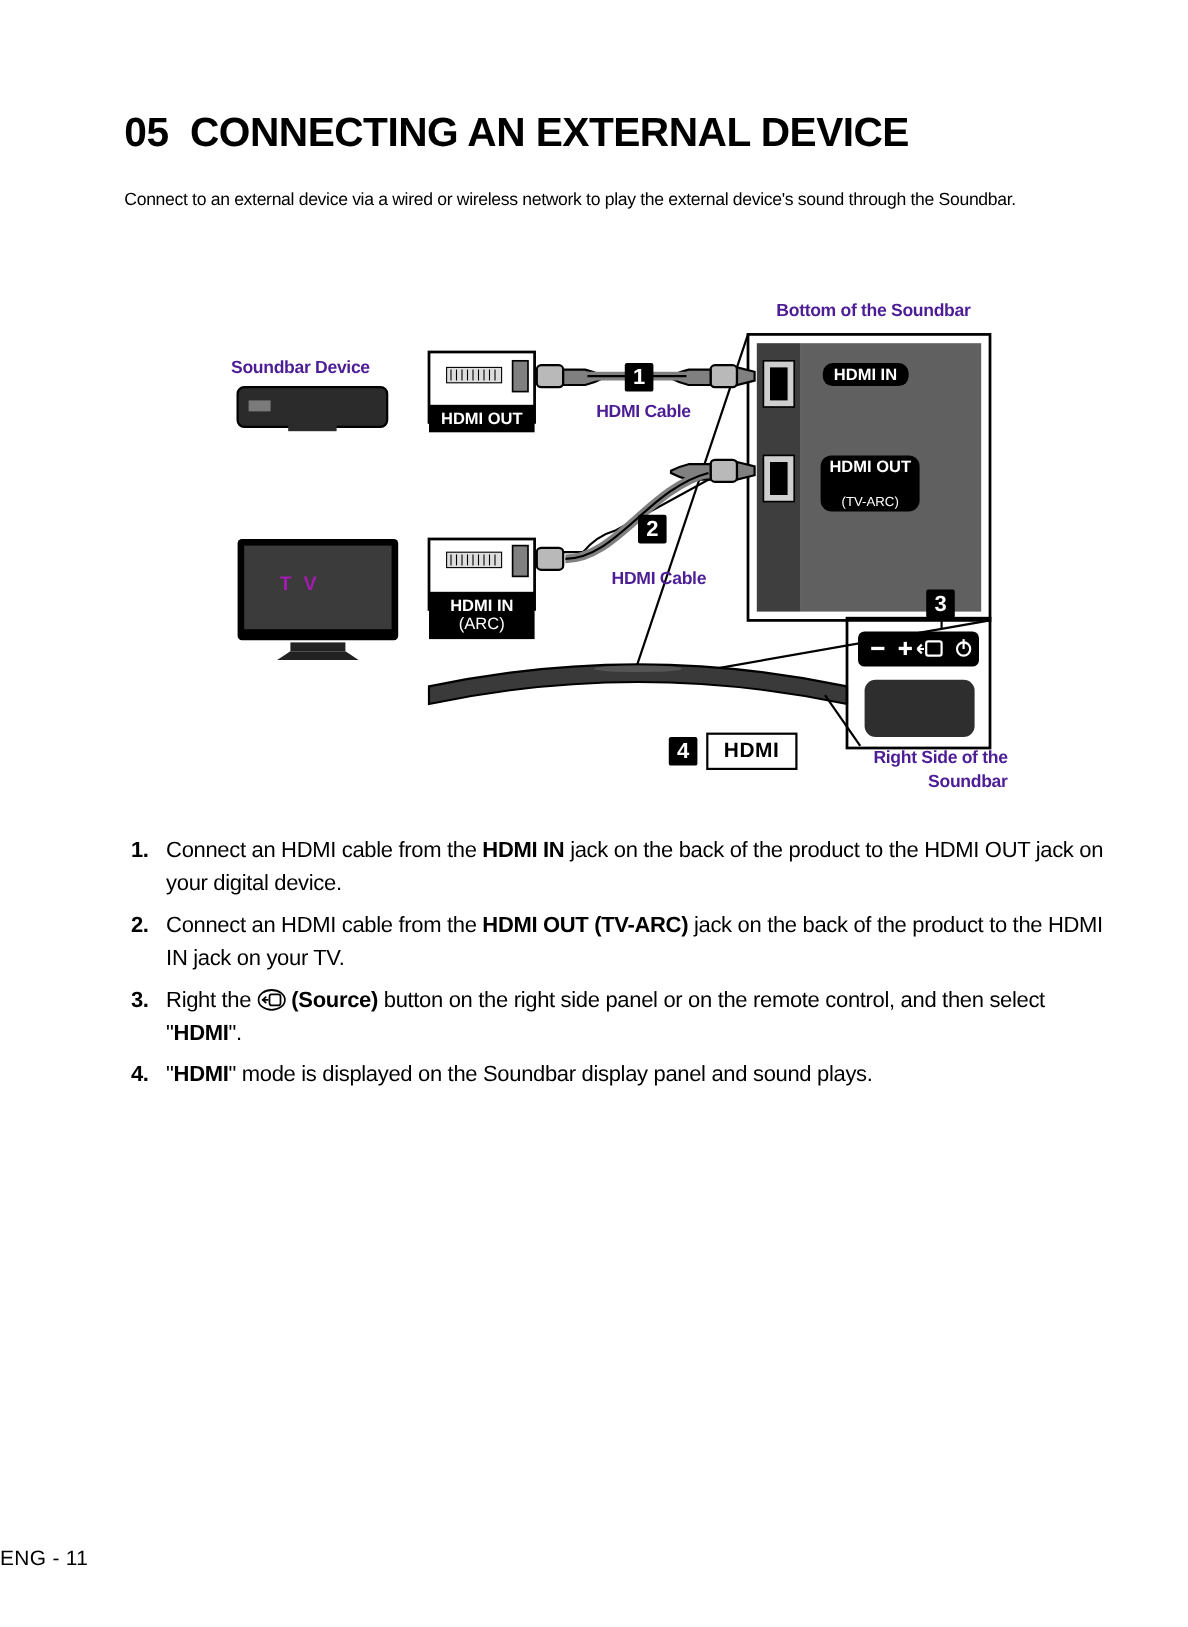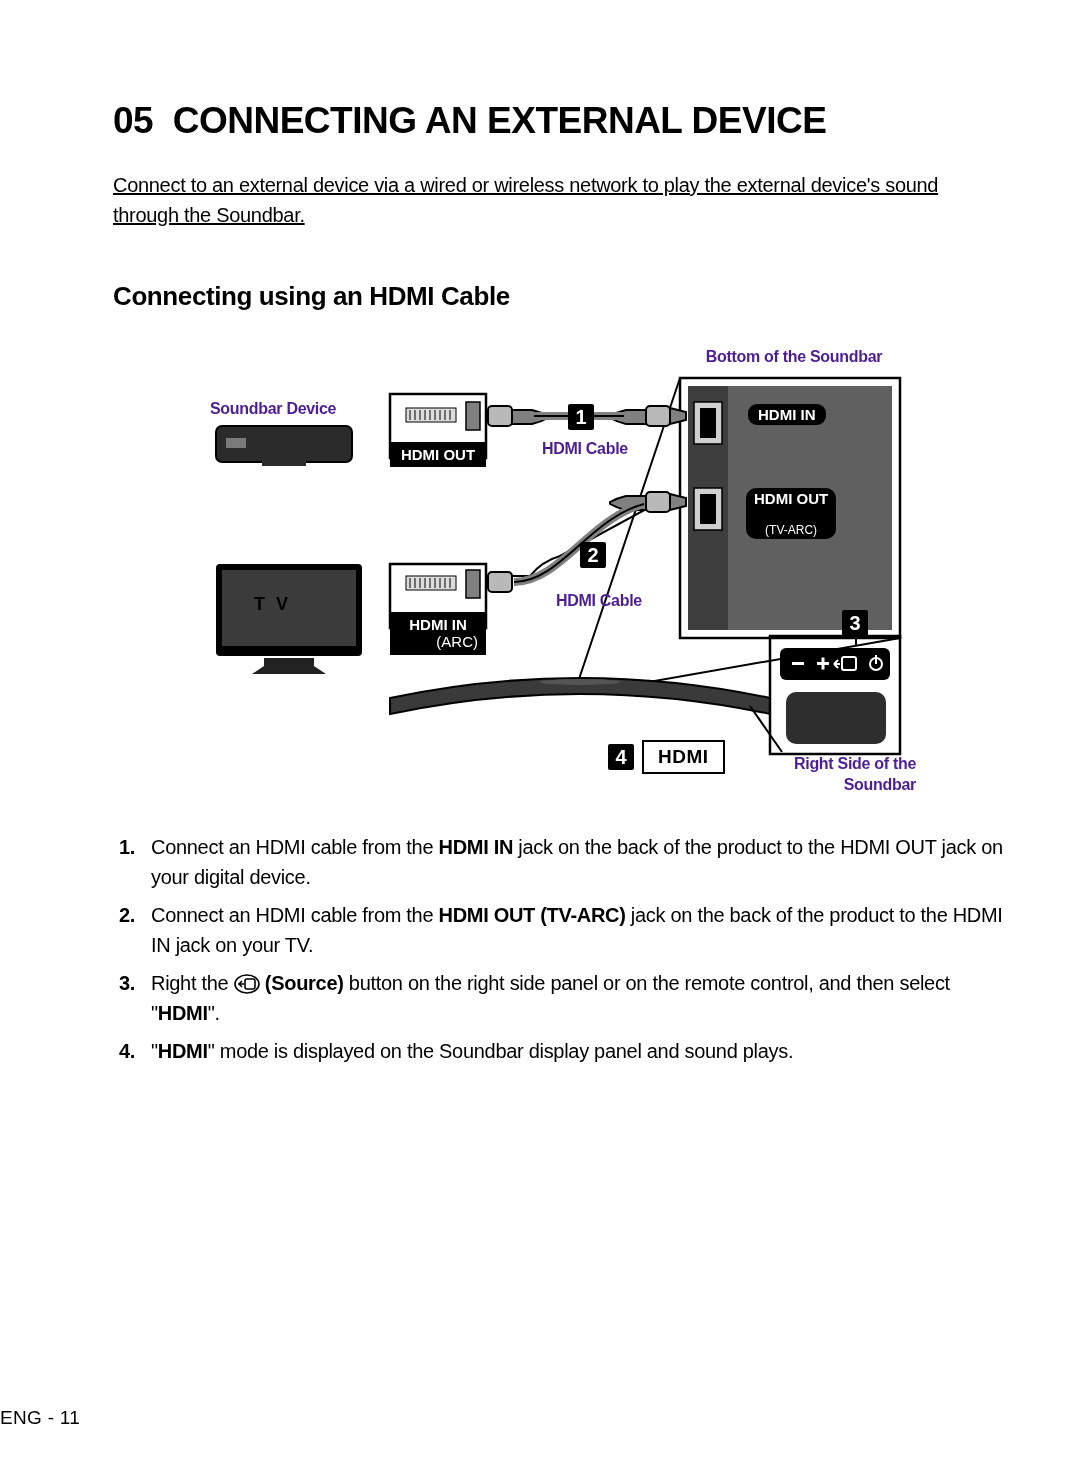--- a/index.html
+++ b/index.html
@@ -18,25 +18,24 @@
     position: relative;
     height: 100%;
   }
   .section-title {
     font-size: 37px;
     font-weight: 700;
     letter-spacing: -0.5px;
     margin: 0 0 28px 0;
   }
   .intro {
-    font-size: 20px;
+    font-size: 16px;
     line-height: 1.5;
     letter-spacing: -0.3px;
-    margin: 0 0 51px 0;
-    text-decoration: underline;
+    margin: 0 0 80px 0;
   }
   .subheading {
     font-size: 26px;
     font-weight: 700;
     letter-spacing: -0.4px;
     margin: 0 0 36px 0;
   }
   .diagram-wrap {
     position: relative;
     width: 700px;
@@ -131,21 +130,20 @@
 <body>
 
 <div class="page">
 
   <h1 class="section-title">
     <span>05</span>&nbsp;&nbsp;<span>CONNECTING AN EXTERNAL DEVICE</span>
   </h1>
 
   <p class="intro">Connect to an external device via a wired or wireless network to play the external device's sound through the Soundbar.</p>
 
-  <h2 class="subheading">Connecting using an HDMI Cable</h2>
 
   <div class="diagram-wrap">
 
     <svg width="700" height="460" viewBox="0 0 700 460">
 
       <g>
         <rect x="470" y="30" width="220" height="260" fill="none" stroke="#000" stroke-width="2.5"></rect>
 
         <rect x="478" y="38" width="40" height="244" fill="#3e3e3e"></rect>
         <rect x="518" y="38" width="164" height="244" fill="#606060"></rect>
@@ -280,25 +278,25 @@
     <div class="pill" style="position:absolute; left:538px; top:56px;">HDMI IN</div>
 
     <div style="position:absolute; left:536px; top:140px; background:#000; color:#fff; border-radius:10px; padding:2px 8px; text-align:center;">
       <div style="font-size:15px; font-weight:700;">HDMI OUT</div>
       <div style="font-size:12px;margin-top:16px;">(TV-ARC)</div>
     </div>
 
     <div class="numbadge" style="position:absolute; left:370px; top:194px;">2</div>
     <div class="d-label" style="left:346px; top:244px;">HDMI Cable</div>
 
-    <div style="position:absolute; left:44px; top:246px; color:#000000; font-size:18px; font-weight:700; letter-spacing:3px;">T V</div>
+    <div style="position:absolute; left:44px; top:246px; color:#a21caf; font-size:18px; font-weight:700; letter-spacing:3px;">T V</div>
 
     <div class="portlabel" style="position:absolute; left:180px; top:264px; width:80px;">
       <div>HDMI IN</div>
-      <div style="font-weight:400;text-align:right;">(ARC)</div>
+      <div style="font-weight:400;">(ARC)</div>
     </div>
 
     <div class="numbadge" style="position:absolute; left:632px; top:262px;">3</div>
 
     <div class="numbadge" style="position:absolute; left:398px; top:396px;">4</div>
     <div class="hdmi-box" style="position:absolute; left:432px; top:392px;">HDMI</div>
 
     <div class="d-label" style="left:566px; top:406px; text-align:right; width:140px; line-height:1.3;">
       <span>Right Side of the</span><br>
       <span>Soundbar</span>

